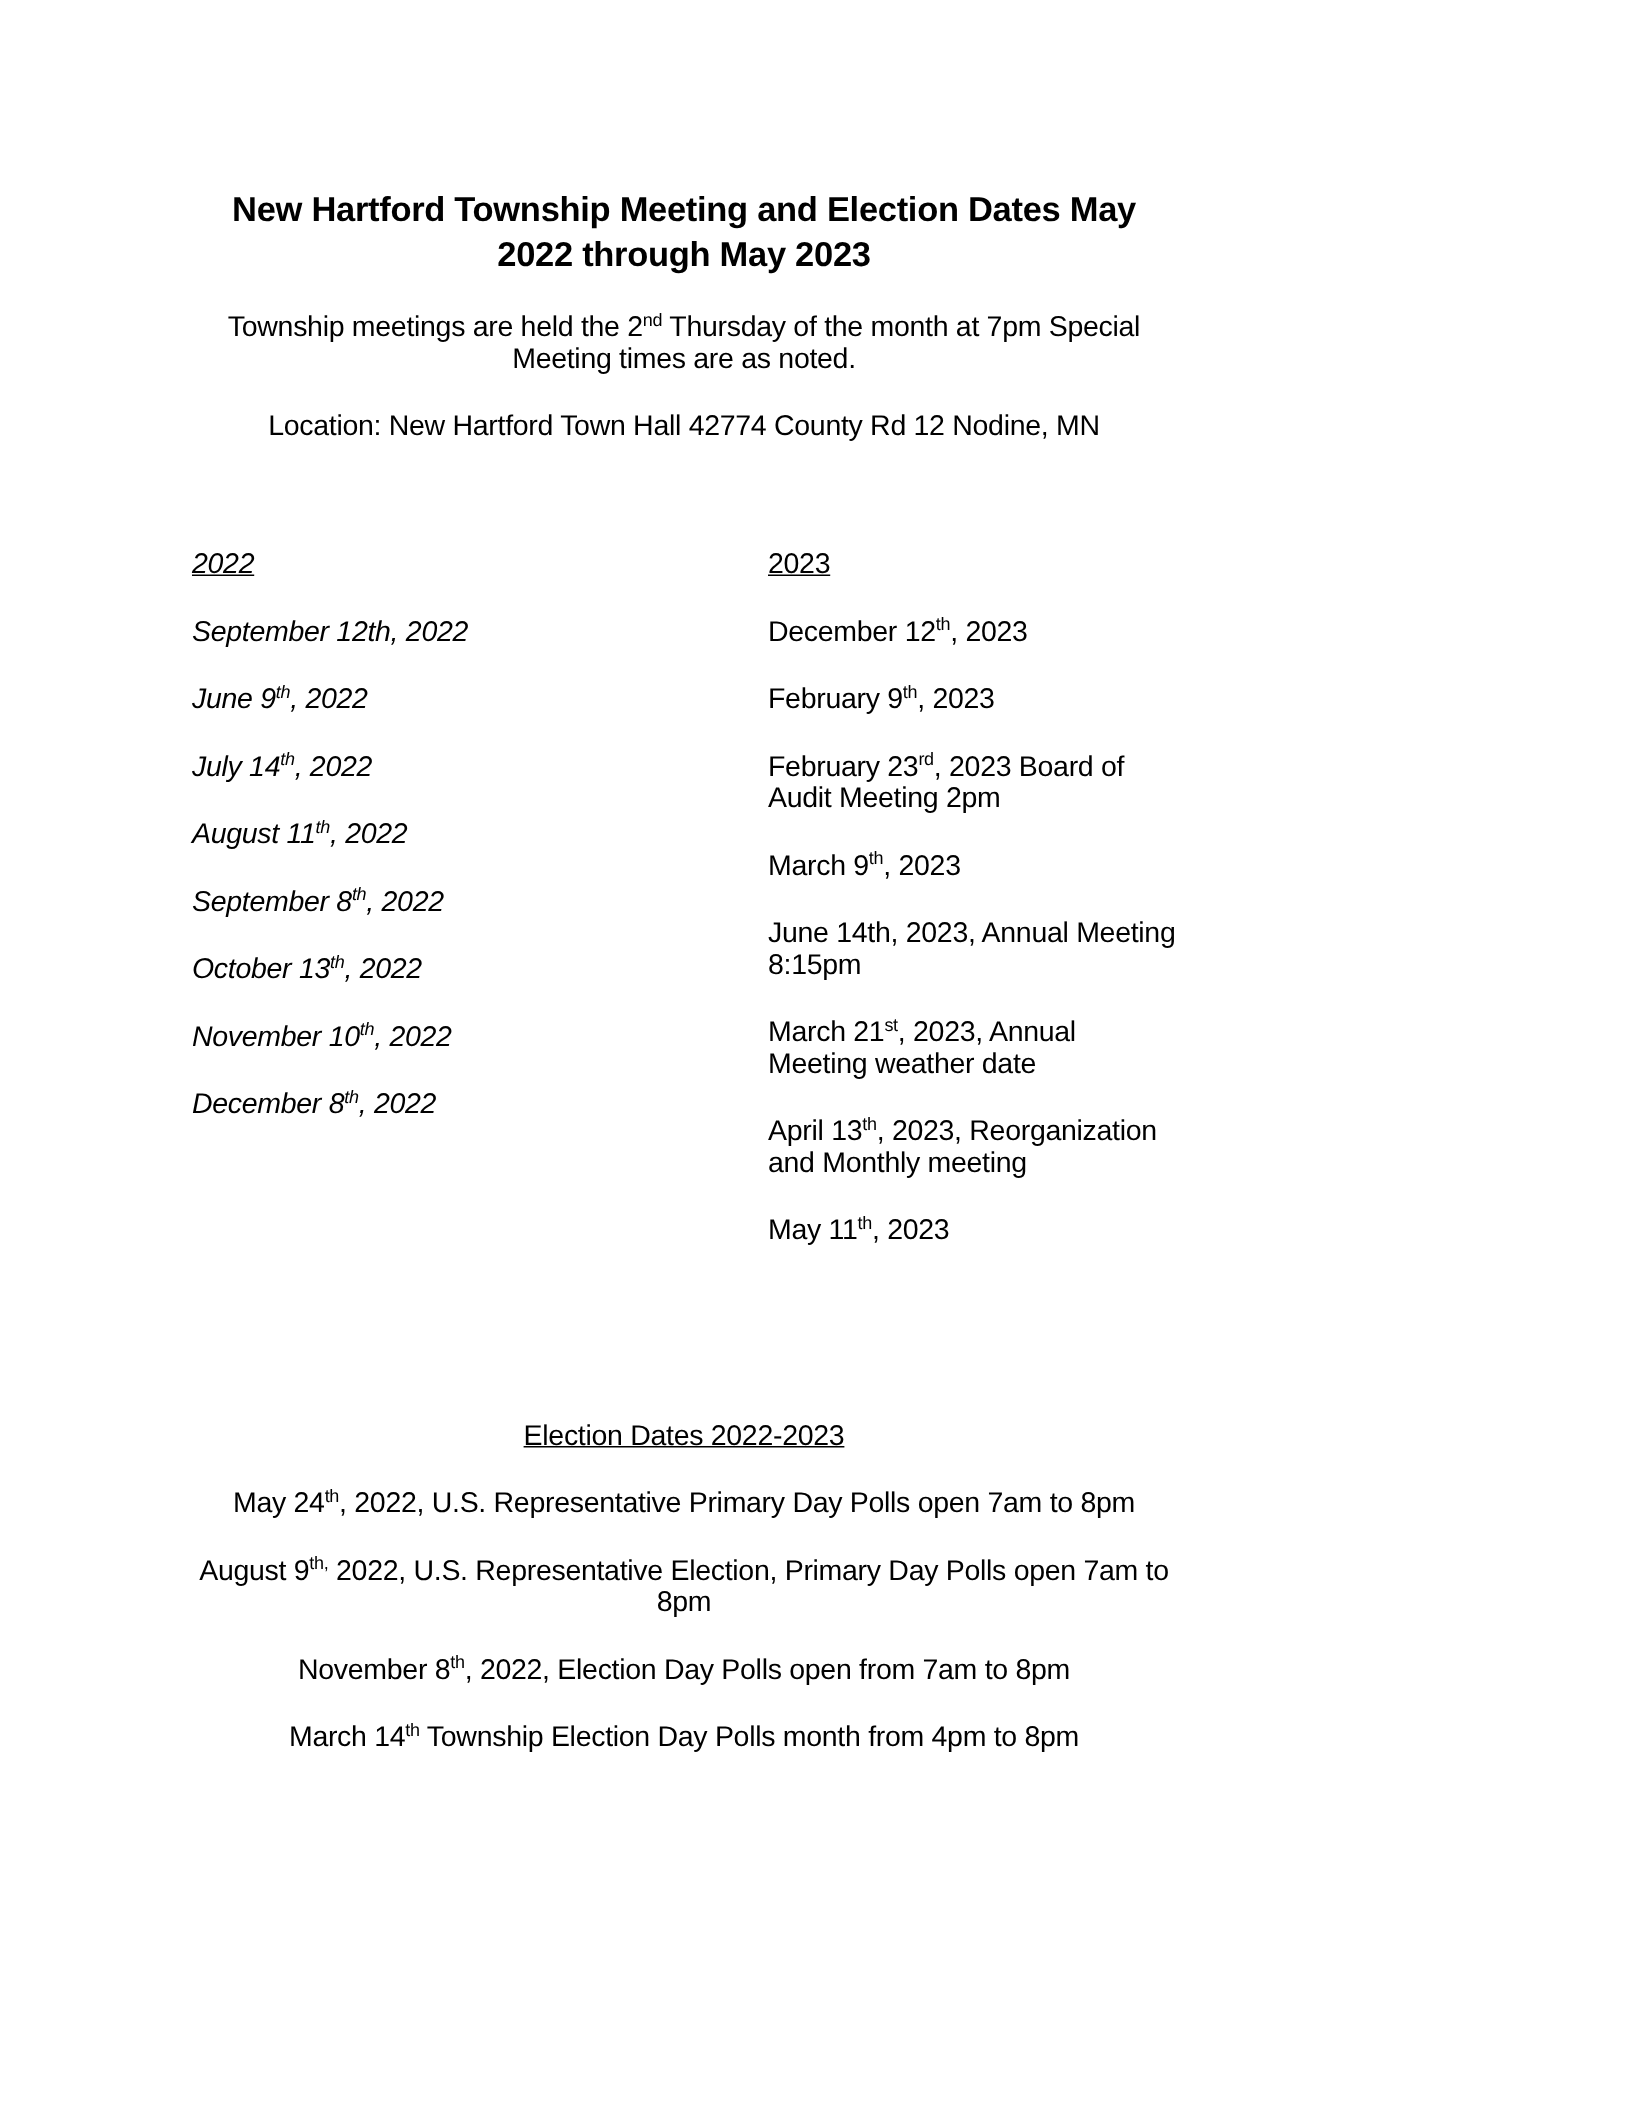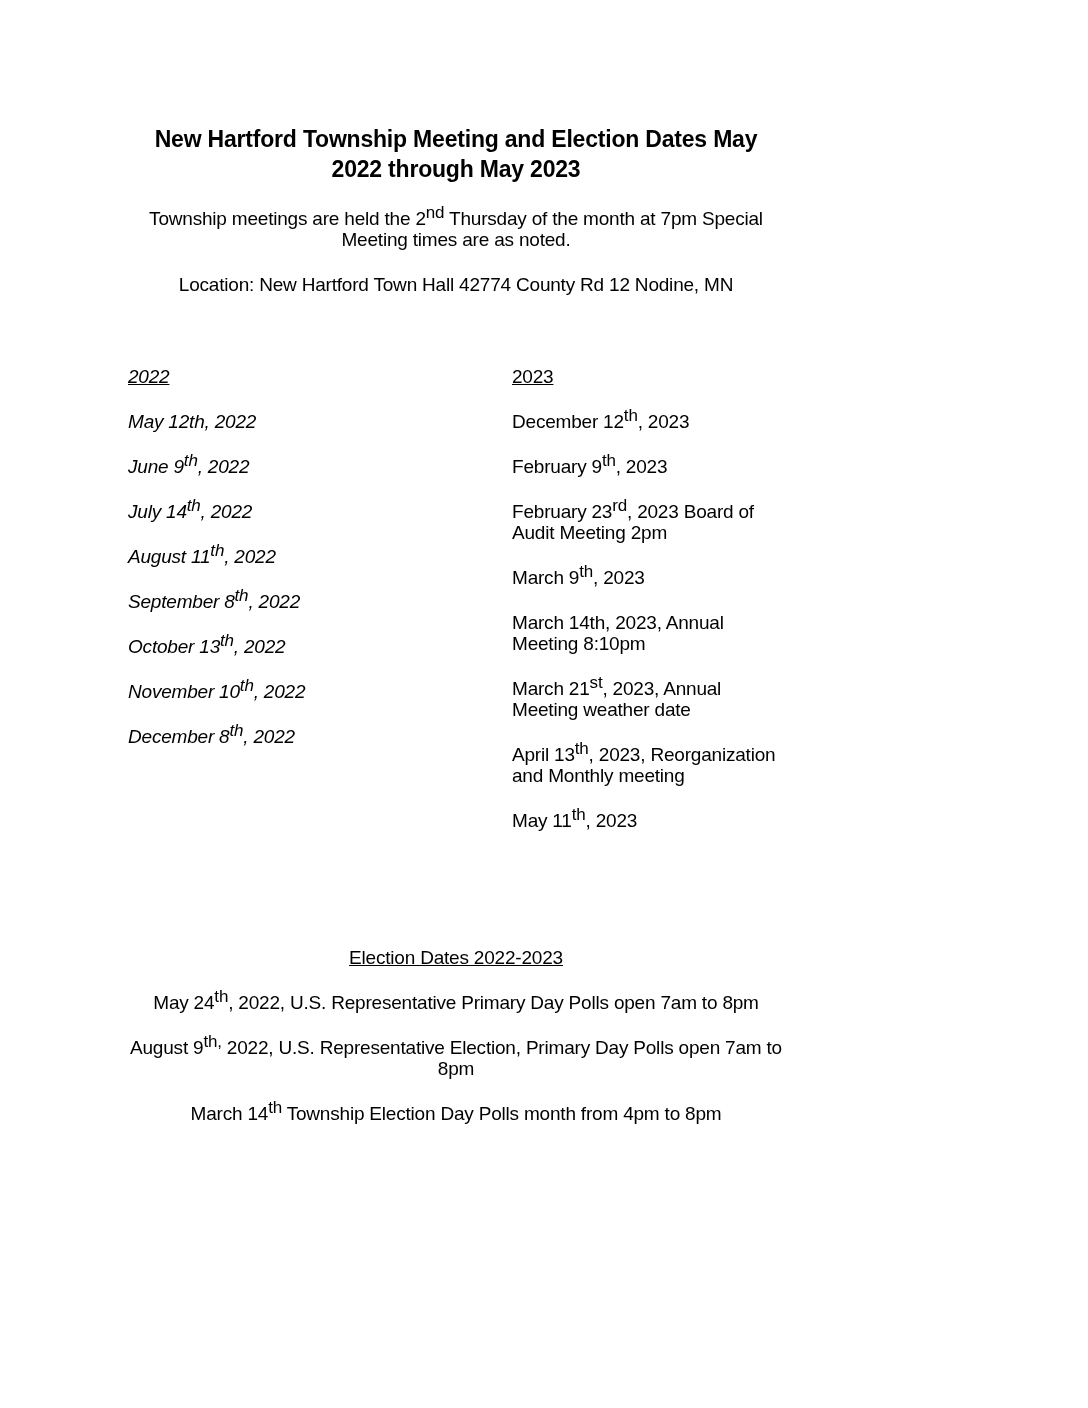--- a/index.html
+++ b/index.html
@@ -24,61 +24,62 @@
     letter-spacing: -0.2px;
   }
   p { margin: 0 0 24px 0; line-height: 21px; }
   .center { text-align: center; }
   .columns { display: flex; margin-top: 71px; }
   .col-left { width: 384px; flex: 0 0 384px; font-style: italic; }
   .col-right { flex: 1 1 auto; }
   .elections { margin-top: 92px; text-align: center; }
   .u { text-decoration: underline; }
   .hdr { font-weight: normal; }
-  sup { font-size: 17px; line-height: 0; vertical-align: baseline; position: relative; top: -7px; }
+  sup { font-size: 12px; line-height: 0; vertical-align: baseline; position: relative; top: -7px; }
 </style>
 </head>
 <body>
 
 <div class="page">
 
   <h1 class="doc-title">New Hartford Township Meeting and Election Dates May 2022 through May 2023</h1>
 
   <p class="center"><span>Township meetings are held the 2</span><sup>nd</sup><span> Thursday of the month at 7pm Special Meeting times are as noted.</span></p>
 
   <p class="center">Location: New Hartford Town Hall 42774 County Rd 12 Nodine, MN</p>
 
   <div class="columns">
 
     <div class="col-left">
       <p class="hdr"><span class="u">2022</span></p>
-      <p><span>May 12th, 2022</span></p>
+      <p><span>September 12th, 2022</span></p>
       <p><span>June 9</span><sup>th</sup><span>, 2022</span></p>
       <p><span>July 14</span><sup>th</sup><span>, 2022</span></p>
       <p><span>August 11</span><sup>th</sup><span>, 2022</span></p>
       <p><span>September 8</span><sup>th</sup><span>, 2022</span></p>
       <p><span>October 13</span><sup>th</sup><span>, 2022</span></p>
       <p><span>November 10</span><sup>th</sup><span>, 2022</span></p>
       <p><span>December 8</span><sup>th</sup><span>, 2022</span></p>
     </div>
 
     <div class="col-right">
       <p class="hdr"><span class="u">2023</span></p>
       <p><span>December 12</span><sup>th</sup><span>, 2023</span></p>
       <p><span>February 9</span><sup>th</sup><span>, 2023</span></p>
       <p><span>February 23</span><sup>rd</sup><span>, 2023 Board of Audit Meeting 2pm</span></p>
       <p><span>March 9</span><sup>th</sup><span>, 2023</span></p>
-      <p><span>March 14th, 2023, Annual Meeting 8:10pm</span></p>
+      <p><span>June 14th, 2023, Annual Meeting 8:15pm</span></p>
       <p><span>March 21</span><sup>st</sup><span>, 2023, Annual Meeting weather date</span></p>
       <p><span>April 13</span><sup>th</sup><span>, 2023, Reorganization and Monthly meeting</span></p>
       <p><span>May 11</span><sup>th</sup><span>, 2023</span></p>
     </div>
 
   </div>
 
   <div class="elections">
     <p class="hdr"><span class="u">Election Dates 2022-2023</span></p>
     <p><span>May 24</span><sup>th</sup><span>, 2022, U.S. Representative Primary Day Polls open 7am to 8pm</span></p>
     <p><span>August 9</span><sup>th,</sup><span> 2022, U.S. Representative Election, Primary Day Polls open 7am to 8pm</span></p>
+    <p><span>November 8</span><sup>th</sup><span>, 2022, Election Day Polls open from 7am to 8pm</span></p>
     <p><span>March 14</span><sup>th</sup><span> Township Election Day Polls month from 4pm to 8pm</span></p>
   </div>
 
 </div>
 
 </body></html>

